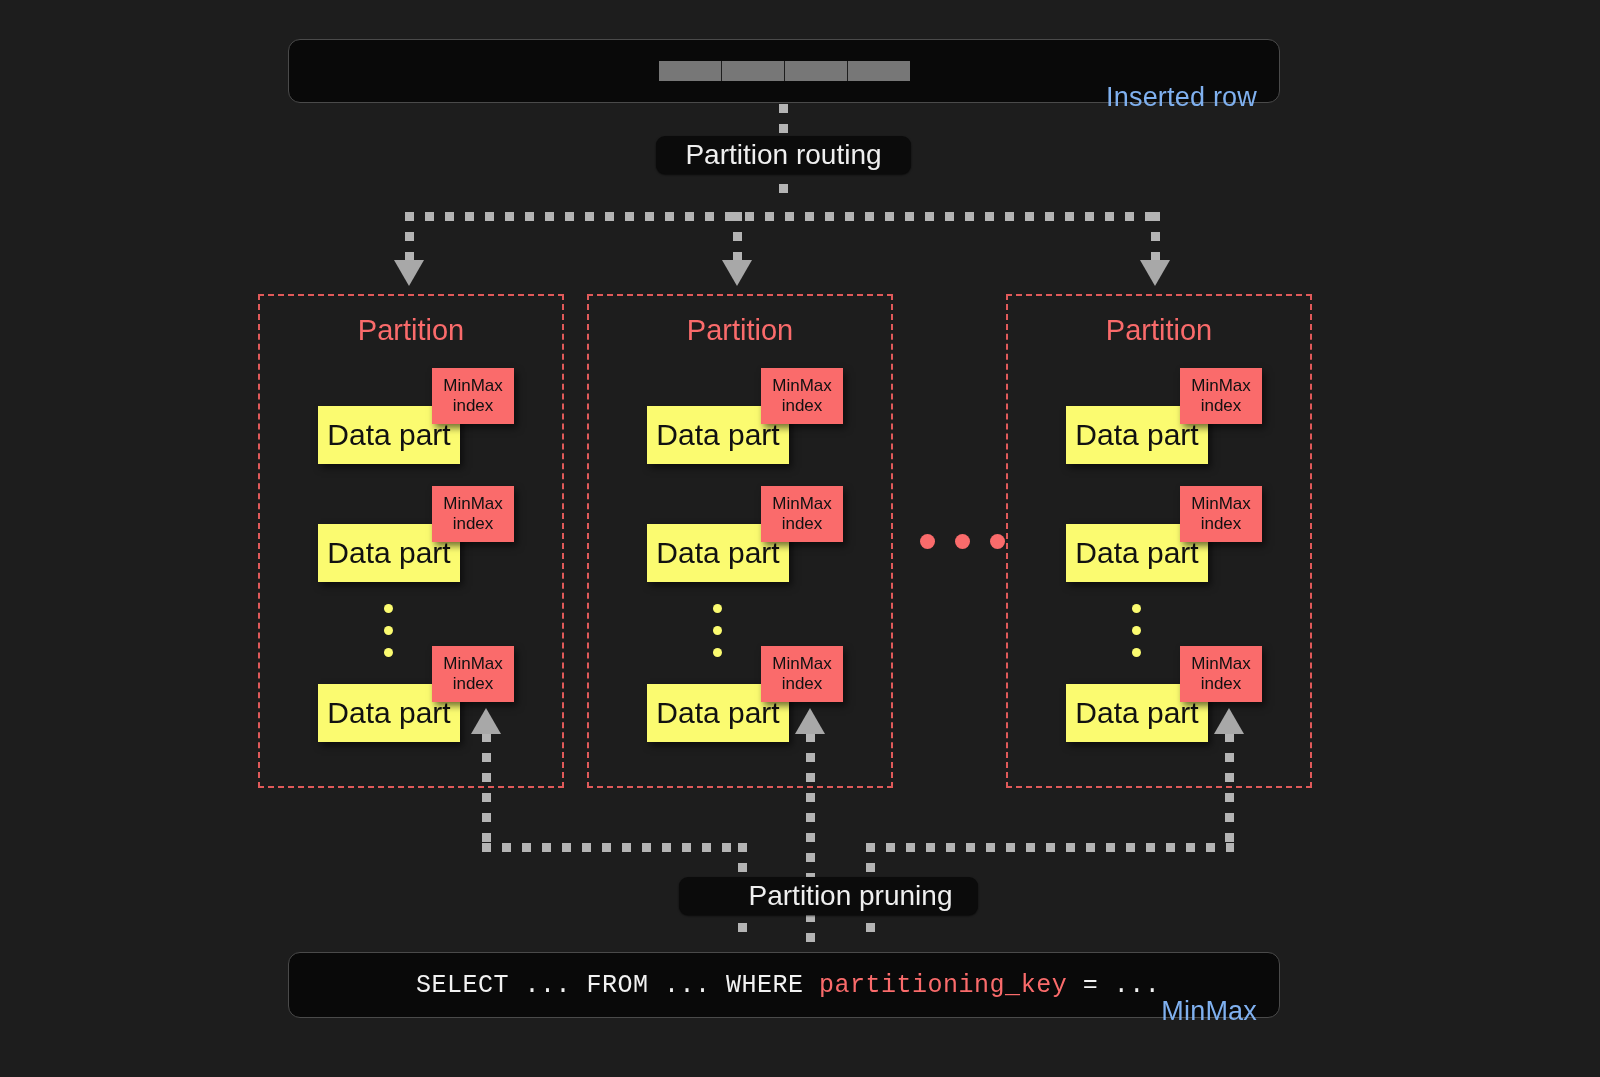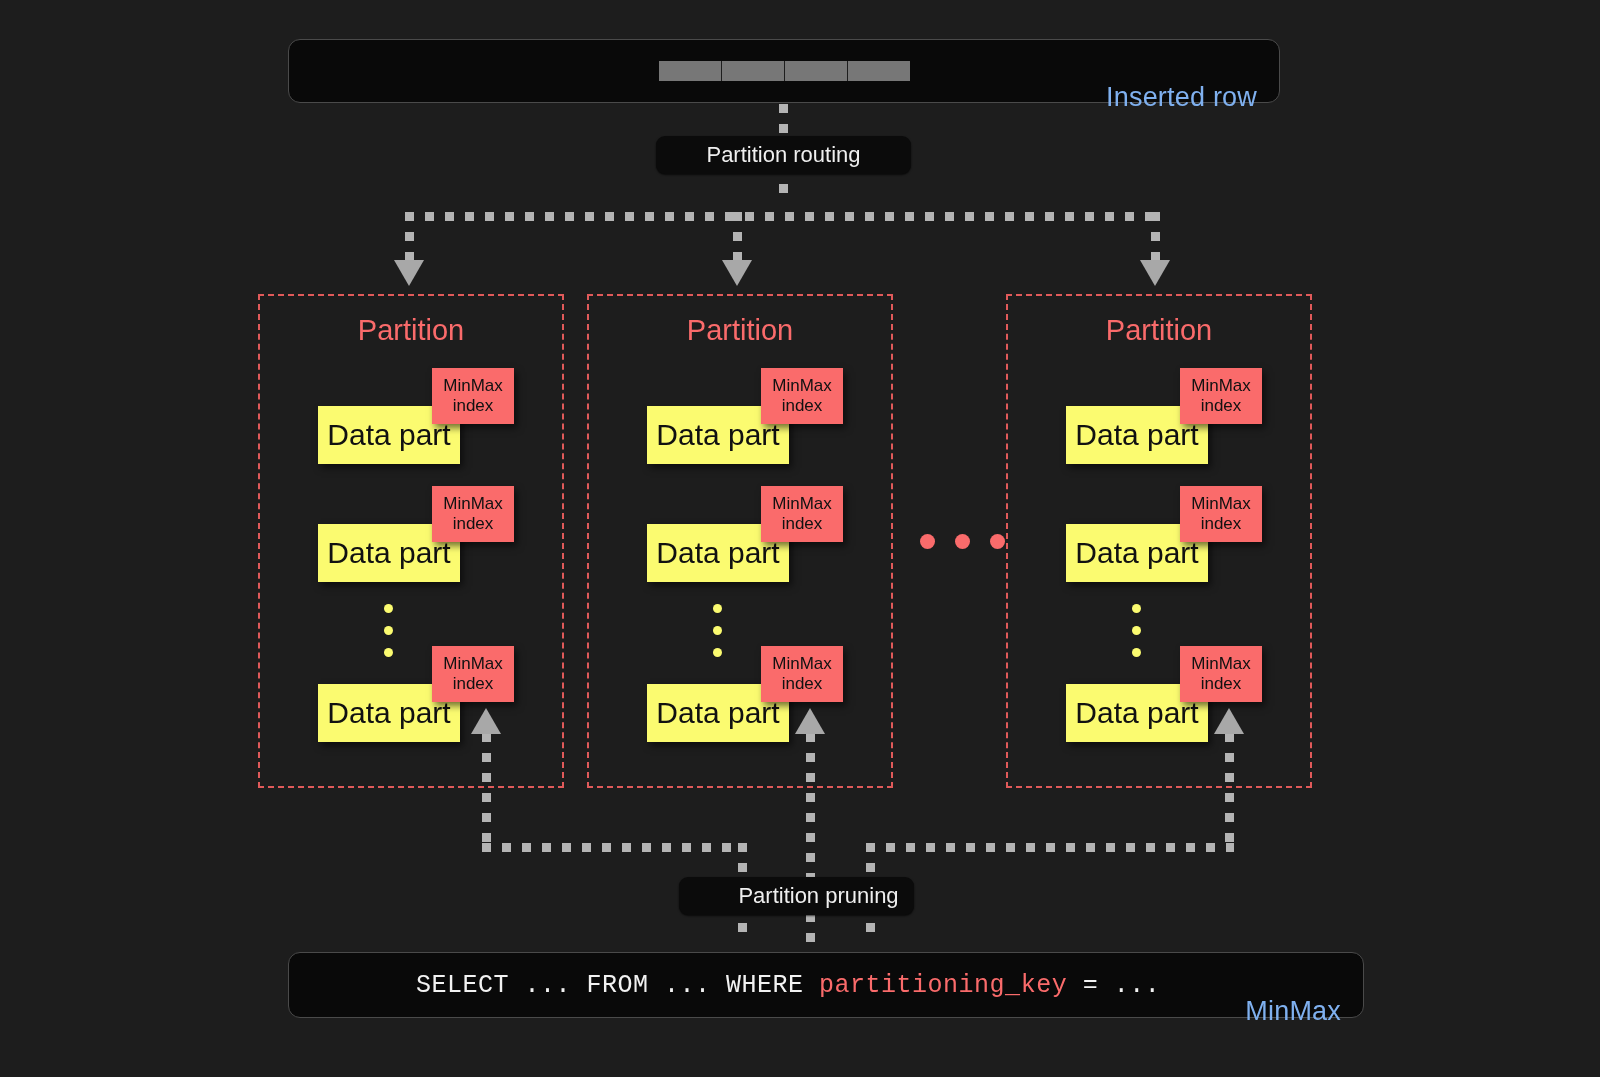--- a/index.html
+++ b/index.html
@@ -26,21 +26,21 @@
   
   .darkbar {
     background: #090909;
     border: 1px solid #4a4a4a;
     border-radius: 12px;
     display: flex;
     align-items: center;
     z-index: 6;
   }
   #inserted-row-bar { left: 288px; top: 39px; width: 992px; height: 64px; }
-  #query-bar       { left: 288px; top: 952px; width: 1076px; height: 66px; }
+  #query-bar       { left: 288px; top: 952px; width: 992px; height: 66px; }
 
   .bar-label {
     position: absolute;
     right: 22px;
     top: 50%;
     transform: translateY(-50%);
     color: #7fb0ef;
     font-size: 27px;
     letter-spacing: .2px;
     white-space: nowrap;
@@ -75,29 +75,29 @@
     white-space: pre;
     letter-spacing: .5px;
   }
   #query-text .kw { color: #fa6b6b; }
 
   
   .pill {
     background: #0b0b0b;
     border-radius: 9px;
     color: #efefef;
-    font-size: 22px;
+    font-size: 28px;
     display: flex;
     align-items: center;
     justify-content: center;
     z-index: 5;
     box-shadow: 0 1px 2px rgba(0,0,0,.7);
   }
   #partition-routing-pill { left: 656px; top: 136px; width: 255px; height: 38px; }
-  #partition-pruning-pill { left: 679px; top: 877px; width: 235px; height: 38px; padding-left: 44px; }
+  #partition-pruning-pill { left: 679px; top: 877px; width: 299px; height: 38px; padding-left: 44px; }
 
   
   
   .vdot {
     position: absolute;
     width: 9px;
     background-image: repeating-linear-gradient(
       to bottom,
       #b4b4b4 0px, #b4b4b4 9px,
       transparent 9px, transparent 20px);

